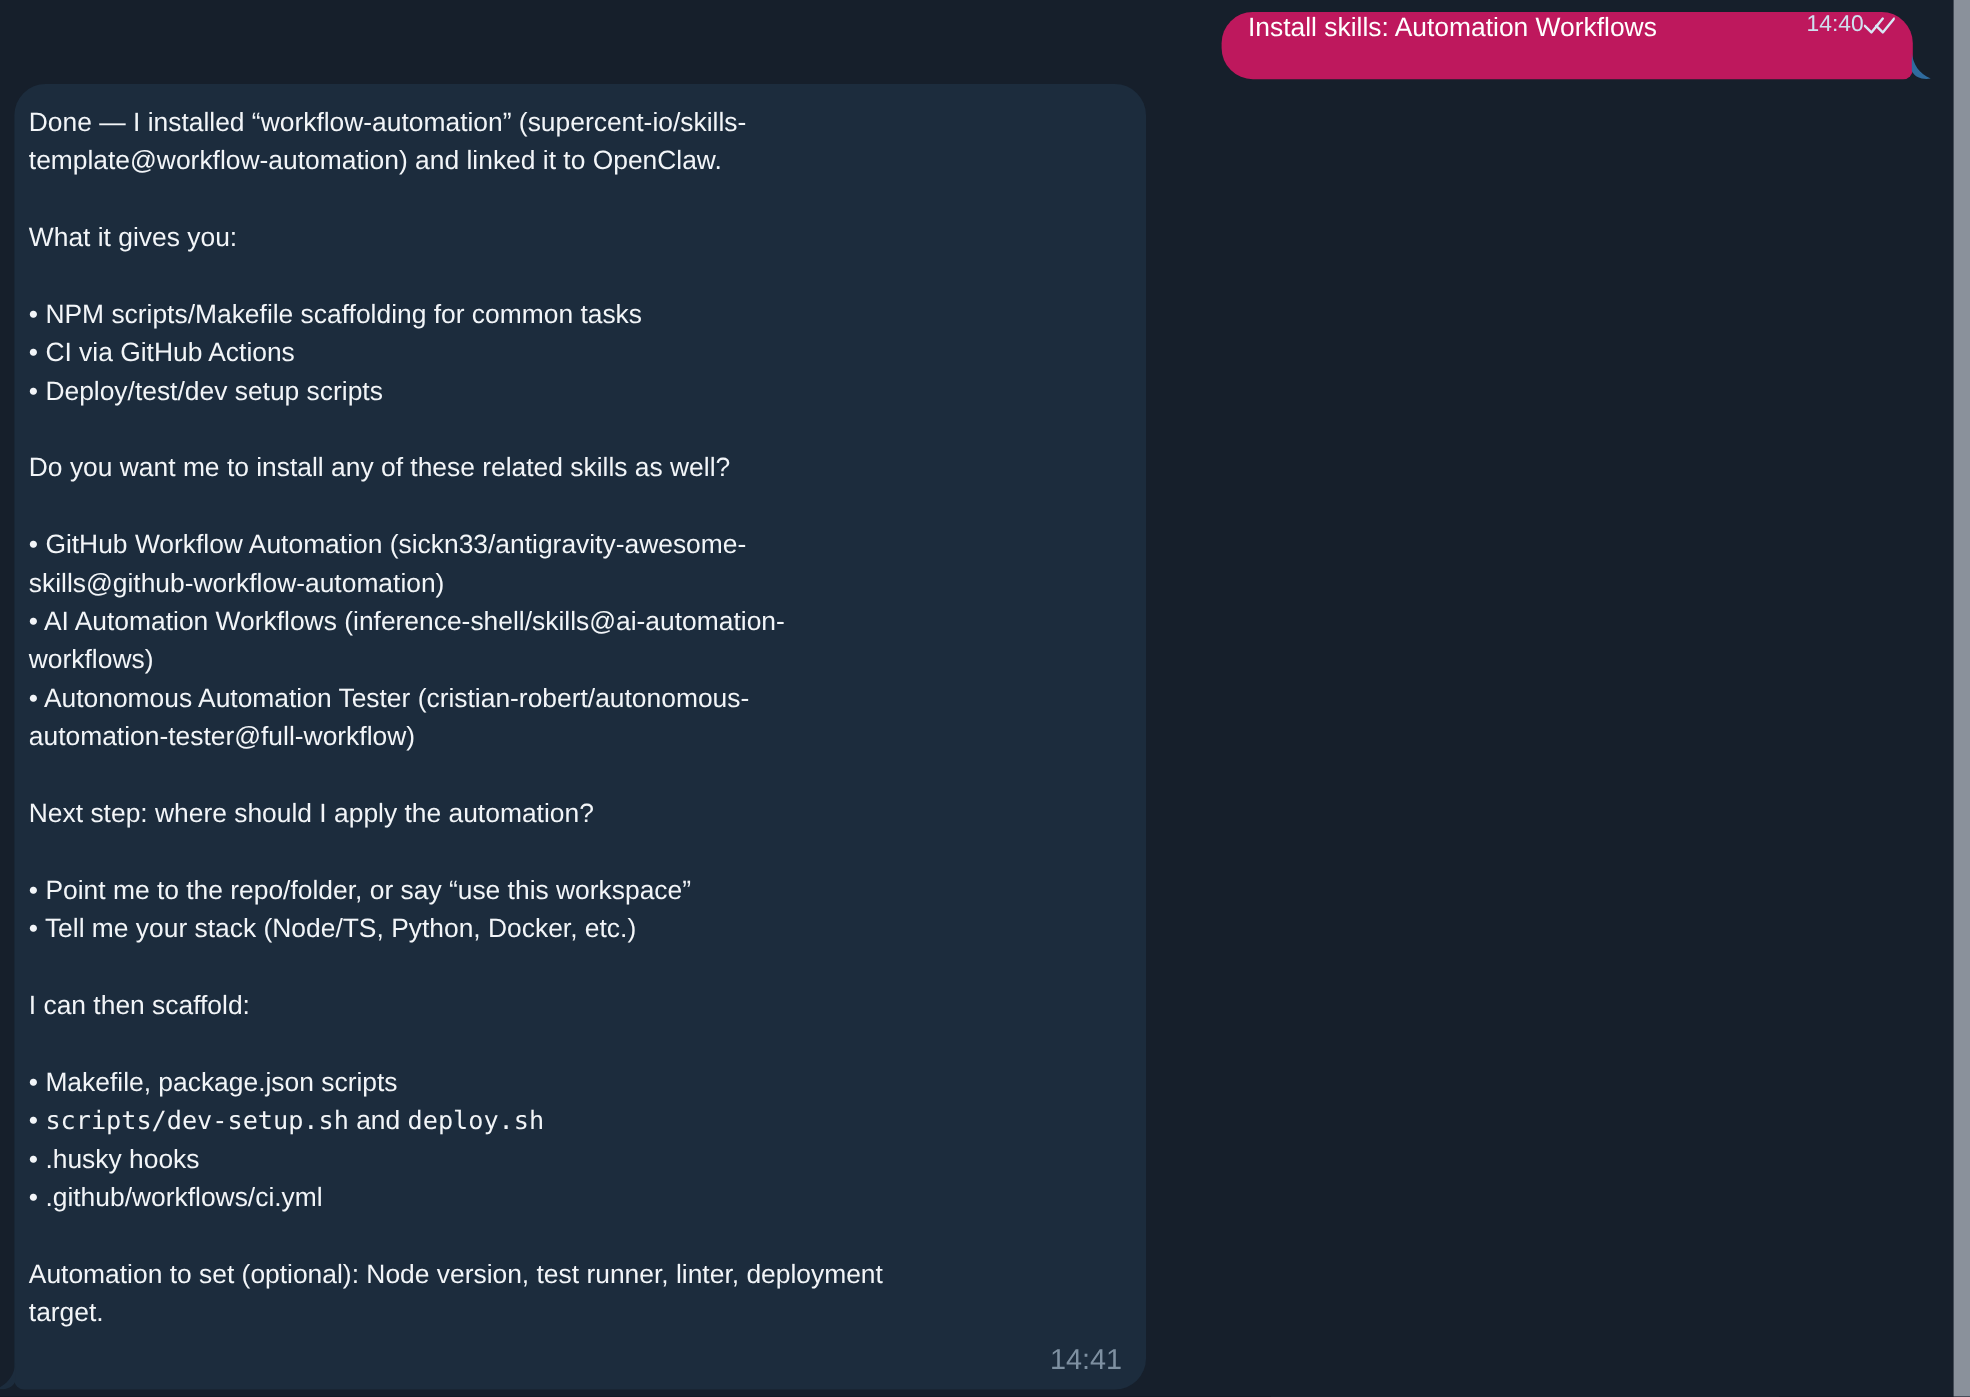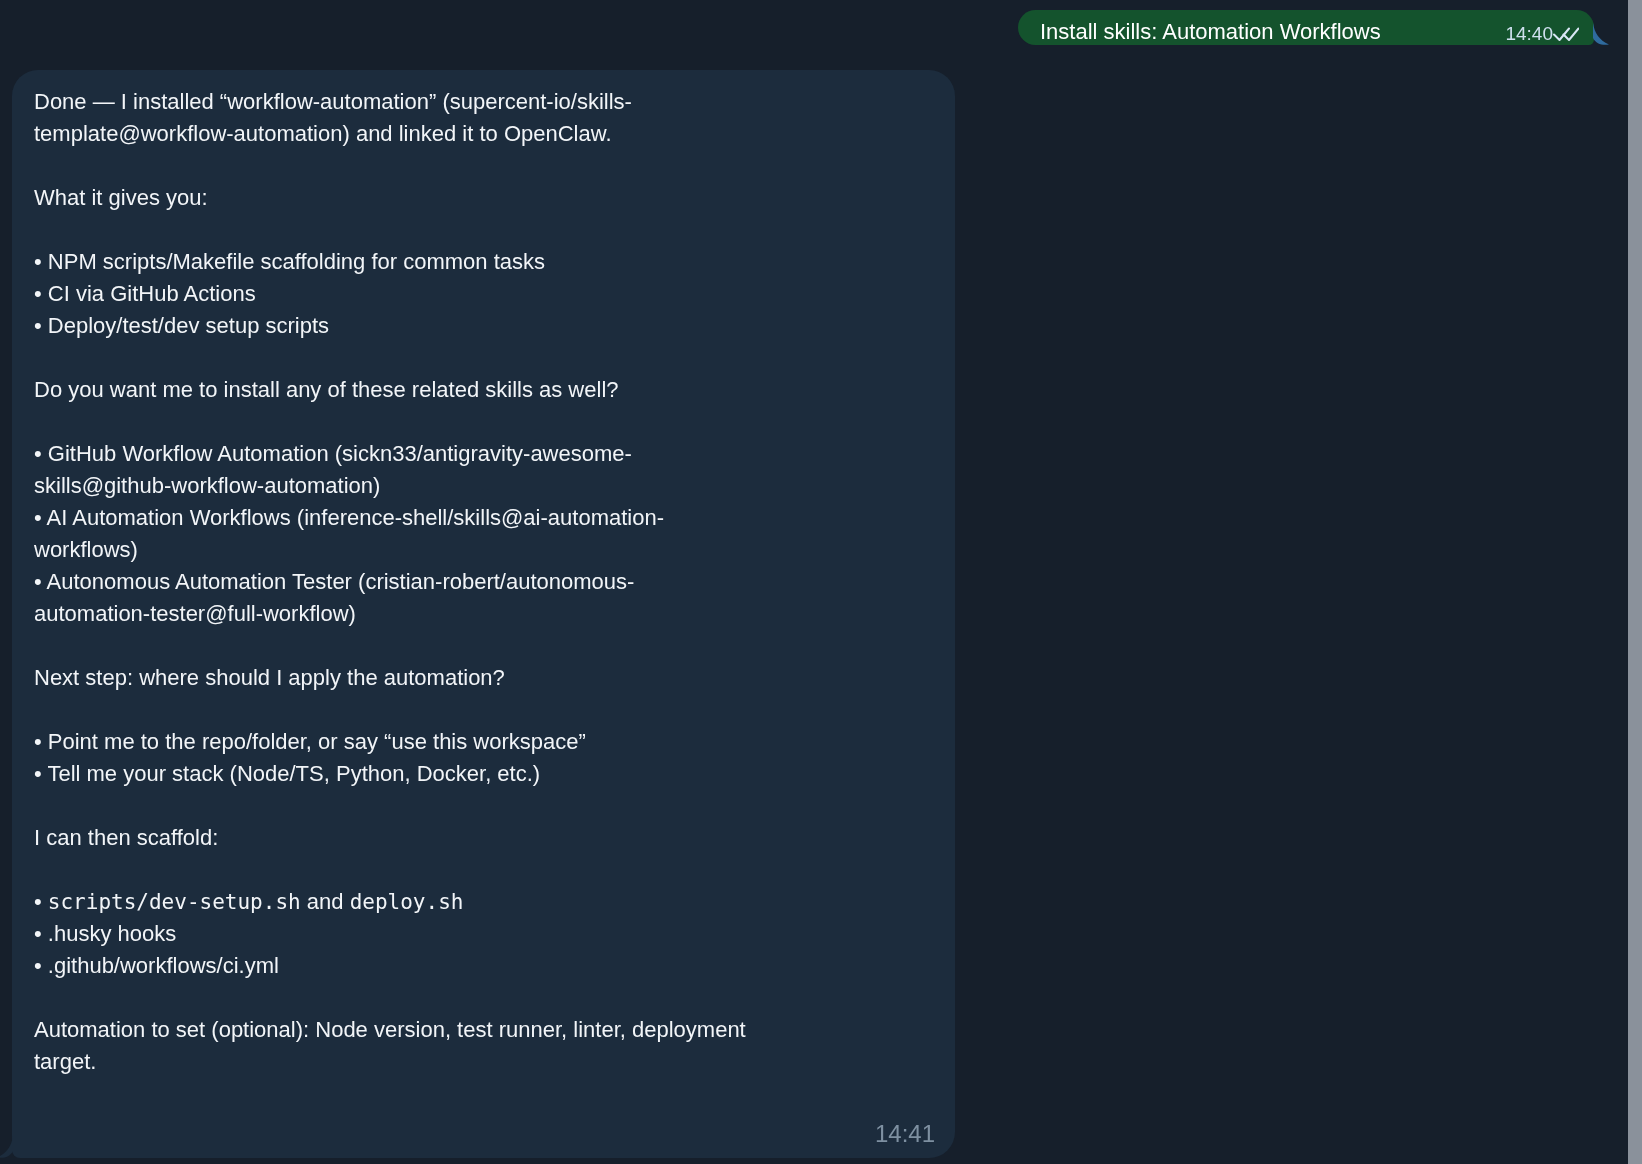--- a/index.html
+++ b/index.html
@@ -6,39 +6,39 @@
   .screen{
     position:relative;
     width:1642px;height:1164px;
     background:#161f2b;
     overflow:hidden;
     font-family:"Liberation Sans","DejaVu Sans",sans-serif;
   }
   
   .bubble{box-sizing:border-box;position:absolute;}
   .bubble-out{
-    top:10px;left:1018px;width:576px;height:35px;
-    background:#14532d;
+    top:10px;left:1018px;width:576px;height:56px;
+    background:#be185d;
     border-radius:26px 26px 8px 26px;
-    display:flex;align-items:flex-end;justify-content:space-between;
+    display:flex;align-items:flex-start;justify-content:space-between;
     padding:0 15px 0 22px;
     color:#ffffff;font-size:22px;
   }
   .out-meta{display:flex;align-items:center;gap:0;margin-left:14px;flex:0 0 auto;}
   .time-out{font-size:19px;color:#cfe0ef;}
   .dblcheck{display:block;}
   .tail{position:absolute;bottom:0;}
   .tail-out{right:-15px;}
   .tail-in{left:-15px;}
   
   .bubble-in{
     top:70px;left:12px;width:943px;height:1088px;
     background:#1c2c3d;
     border-radius:26px 26px 26px 8px;
-    padding:16px 22px;
+    padding:16px 12px;
     color:#f2f5f8;
     font-size:22px;line-height:32px;
   }
   .para + .para{margin-top:32px;}
   .line{min-height:32px;}
   .code{
     font-family:"DejaVu Sans Mono","Liberation Mono",monospace;
     font-size:21px;
   }
   .time-in{
@@ -99,20 +99,21 @@
           <div class="line"><span>Next step: where should I apply the automation?</span></div>
         </div>
         <div class="para">
           <div class="line"><span>• Point me to the repo/folder, or say “use this workspace”</span></div>
           <div class="line"><span>• Tell me your stack (Node/TS, Python, Docker, etc.)</span></div>
         </div>
         <div class="para">
           <div class="line"><span>I can then scaffold:</span></div>
         </div>
         <div class="para">
+          <div class="line"><span>• Makefile, package.json scripts</span></div>
           <div class="line"><span>• </span><span class="code">scripts/dev-setup.sh</span><span> and </span><span class="code">deploy.sh</span></div>
           <div class="line"><span>• .husky hooks</span></div>
           <div class="line"><span>• .github/workflows/ci.yml</span></div>
         </div>
         <div class="para">
           <div class="line"><span>Automation to set (optional): Node version, test runner, linter, deployment</span></div>
           <div class="line"><span>target.</span></div>
         </div>
       </div>
     <span class="time-in">14:41</span>

